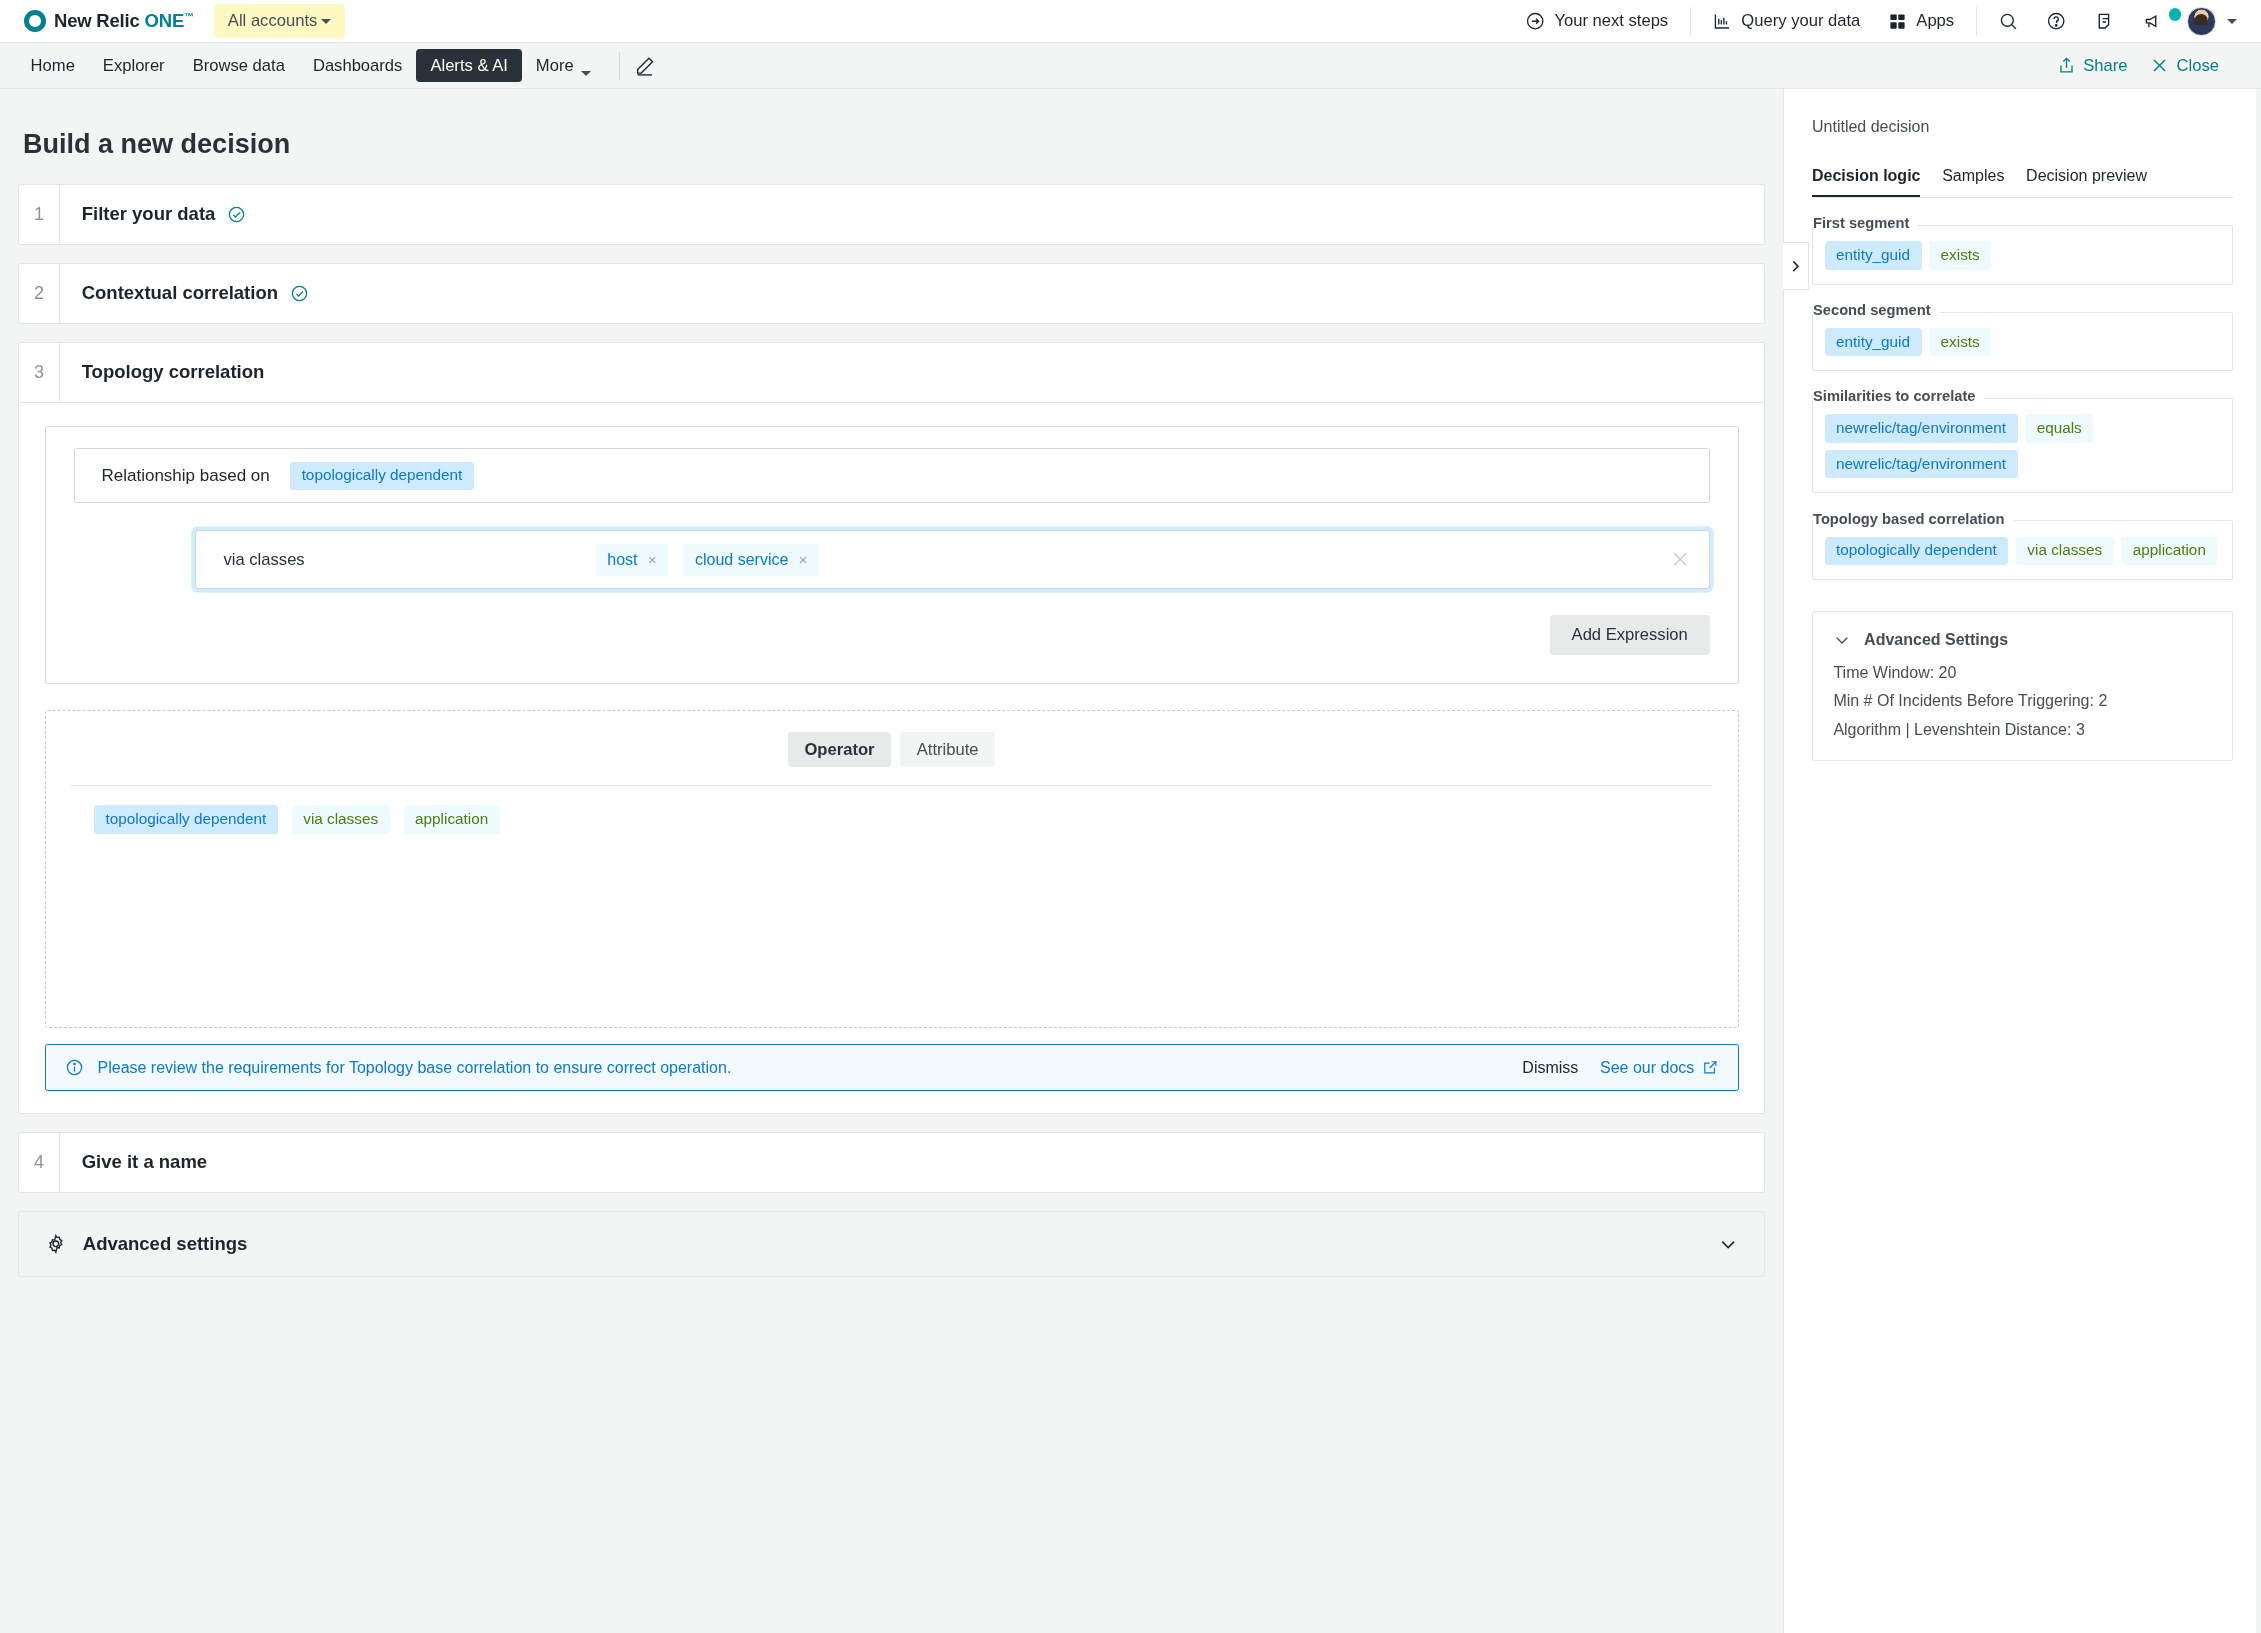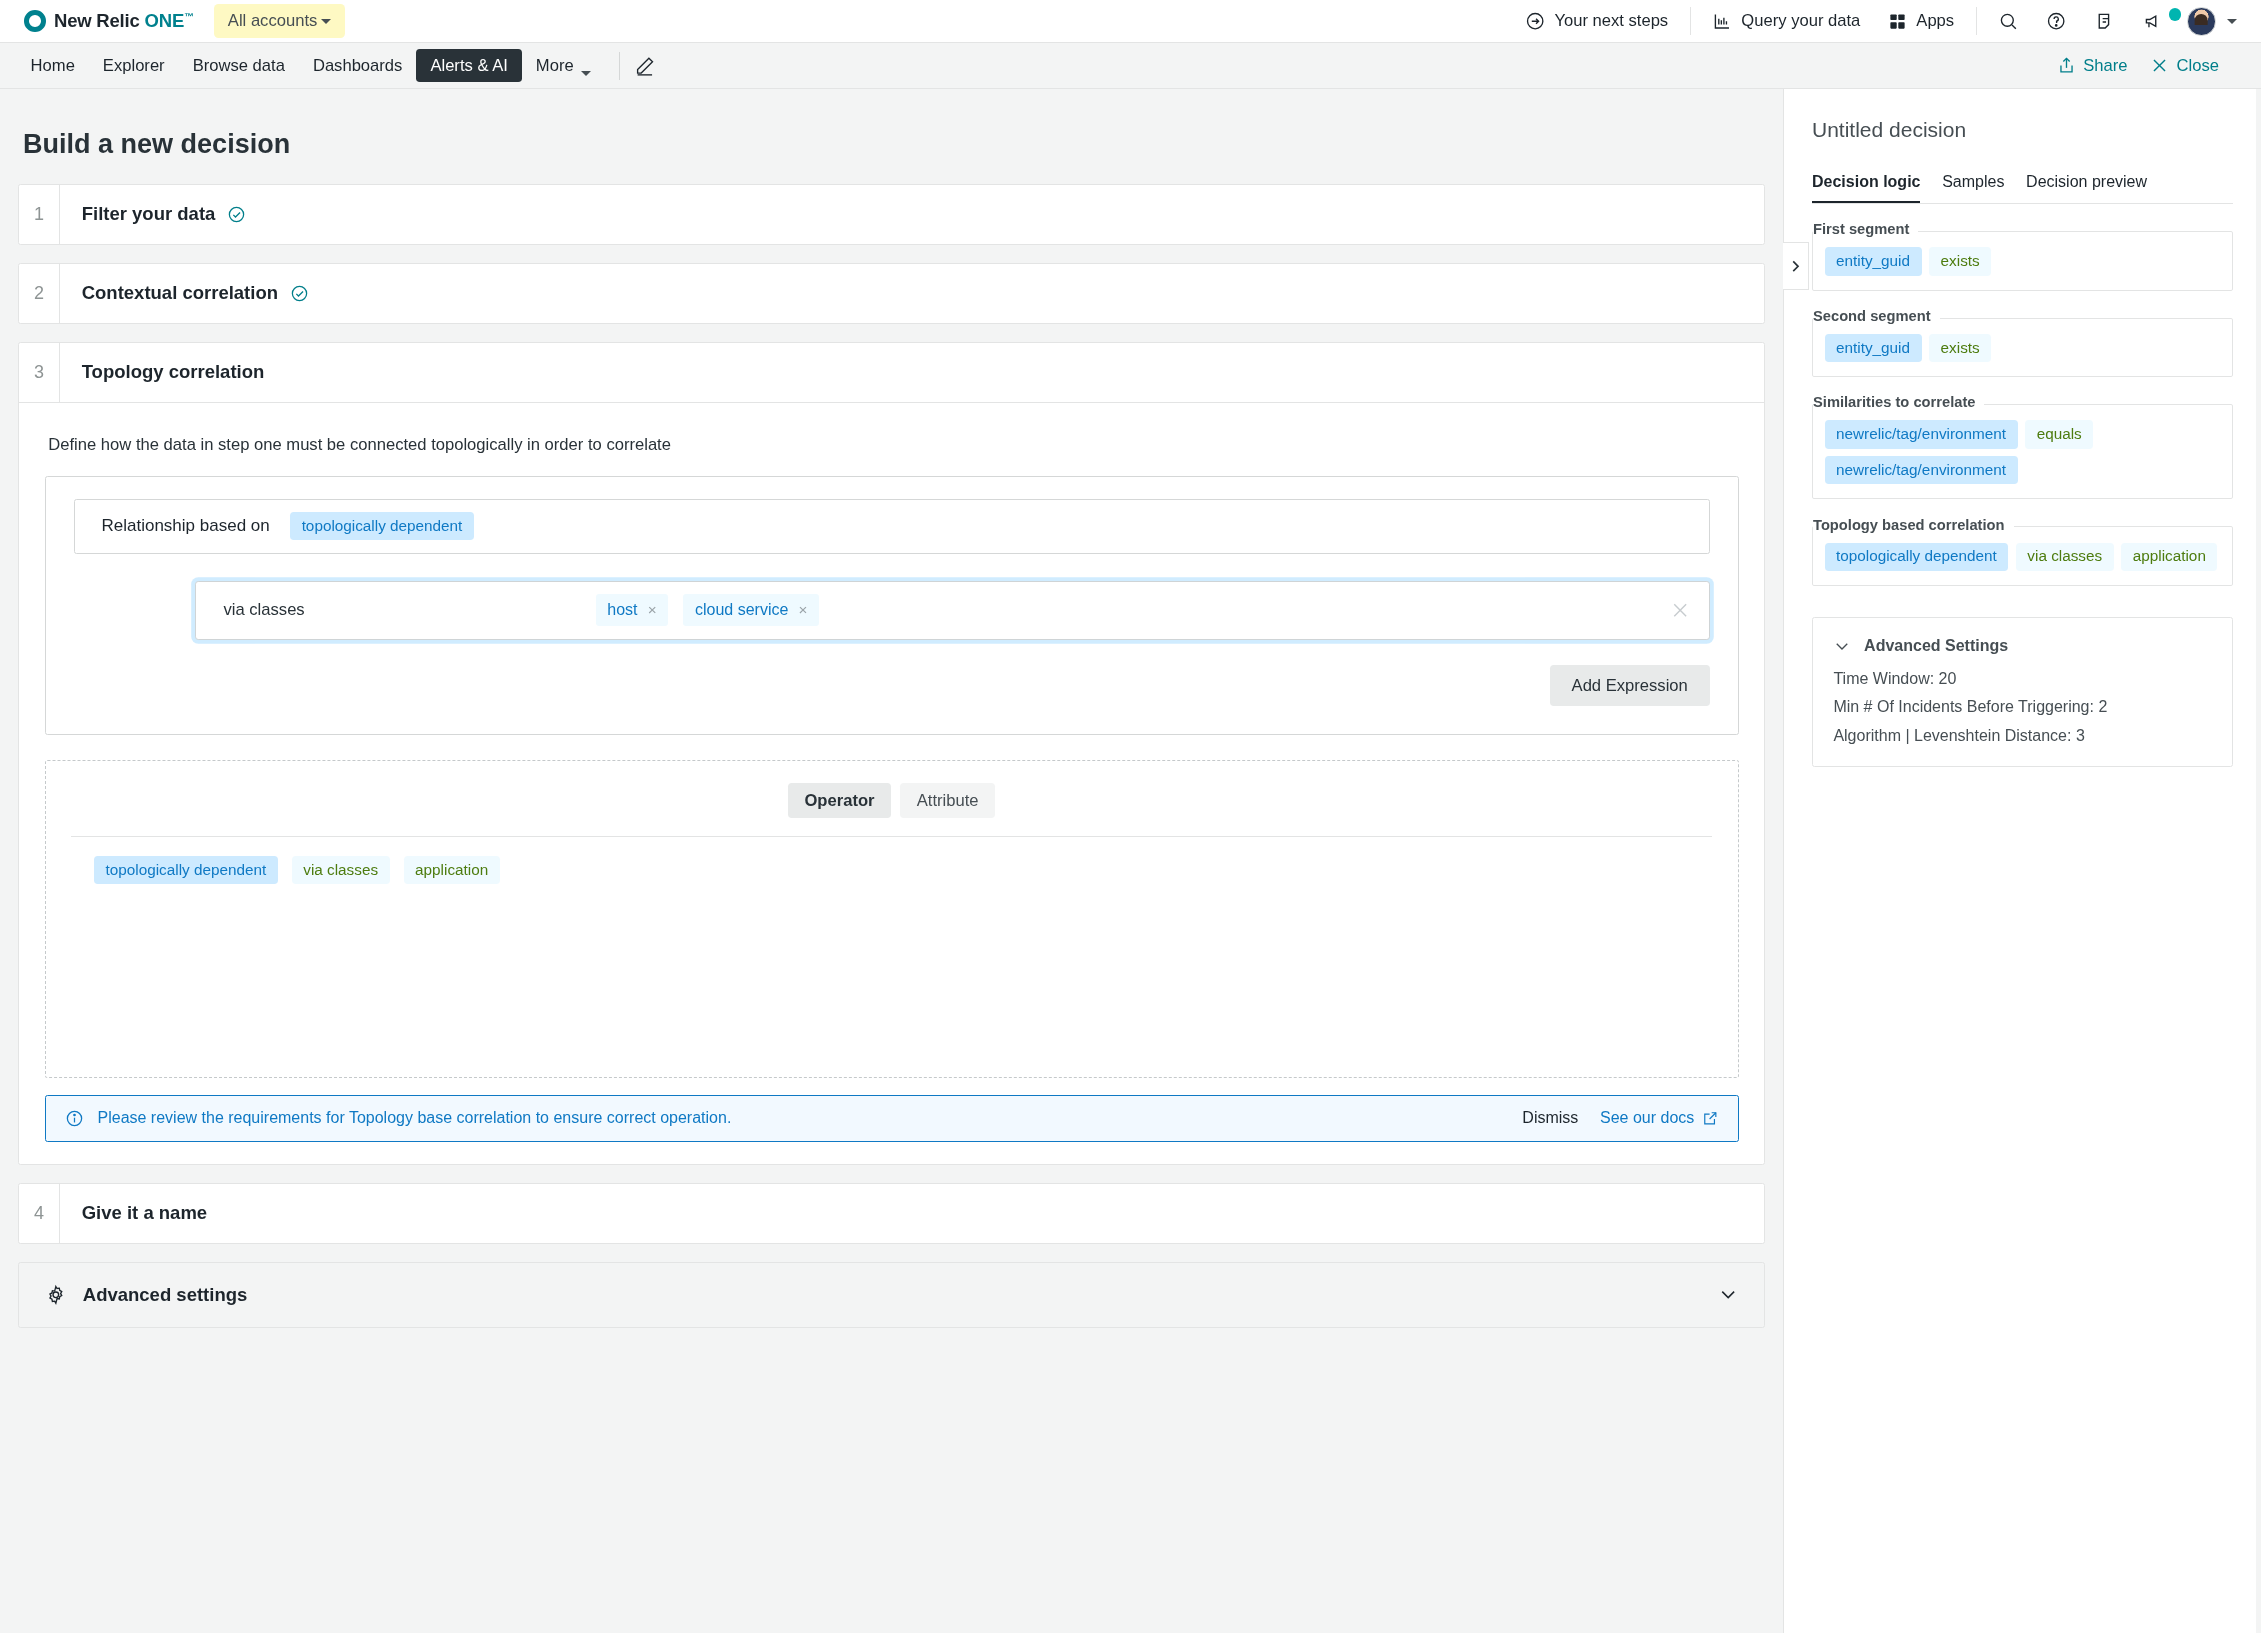--- a/index.html
+++ b/index.html
@@ -129,21 +129,21 @@
   .collapse-card { background: #f3f4f4; border: 0.6px solid #e3e4e4; border-radius: 2.5px;
     height: 66px; display: flex; align-items: center; padding: 0 25.5px; gap: 16.6px; margin-bottom: 15.3px;}
   .collapse-title { font-size: 18.5px; font-weight: 700; color: #1d252c; }
   .chev-right-end { margin-left: auto; }
 
   
   .sidebar {
     width: 478px; flex: 0 0 478px; background: #fff; border-left: 0.6px solid #e3e4e4;
     padding: 29px 28px; position: relative;
   }
-  .sb-title { font-size: 21px; font-weight: 400; color: #464e53; margin-bottom: 31px; }
+  .sb-title { font-size: 16px; font-weight: 400; color: #464e53; margin-bottom: 31px; }
   .sb-tabs { display: flex; gap: 21.7px; border-bottom: 0.6px solid #e3e4e4; }
   .sb-tab { font-size: 16px; color: #1d252c; padding-bottom: 10.2px; cursor: pointer; white-space: nowrap;}
   .sb-tab.active { font-weight: 700; border-bottom: 2.5px solid #1d252c; }
   .fieldset { border: 0.6px solid #e3e4e4; border-radius: 1.9px; margin-top: 27px; padding: 15.3px 11.5px 14px 11.5px;
     position: relative; }
   .fieldset > .legend { position: absolute; top: -10.8px; left: 0; background: #fff; padding-right: 9px;
     font-size: 14.7px; font-weight: 700; color: #464e53; white-space: nowrap; }
   .fs-row { display: flex; flex-wrap: wrap; gap: 7.6px; }
   .fs-row + .fs-row { margin-top: 7.6px; }
   .adv-box { border: 0.6px solid #e3e4e4; border-radius: 2.5px; margin-top: 31px; padding: 19px 20.4px 21.7px 20.4px; }
@@ -327,21 +327,20 @@
       </div>
 
       <div class="step-card">
         <div class="step-head">
           <div class="step-num">3</div>
           <div class="step-title-wrap">
             <span class="step-title">Topology correlation</span>
           </div>
         </div>
         <div class="step-body">
-          <div class="step-desc">Define how the data in step one must be connected topologically in order to correlate</div>
 
           <div class="panel">
             <div class="rel-row">
               <span class="rel-label">Relationship based on</span>
               <span class="token strong">topologically dependent</span>
             </div>
 
             <div class="expr-row">
               <span class="expr-label">via classes</span>
               <span class="chip">

